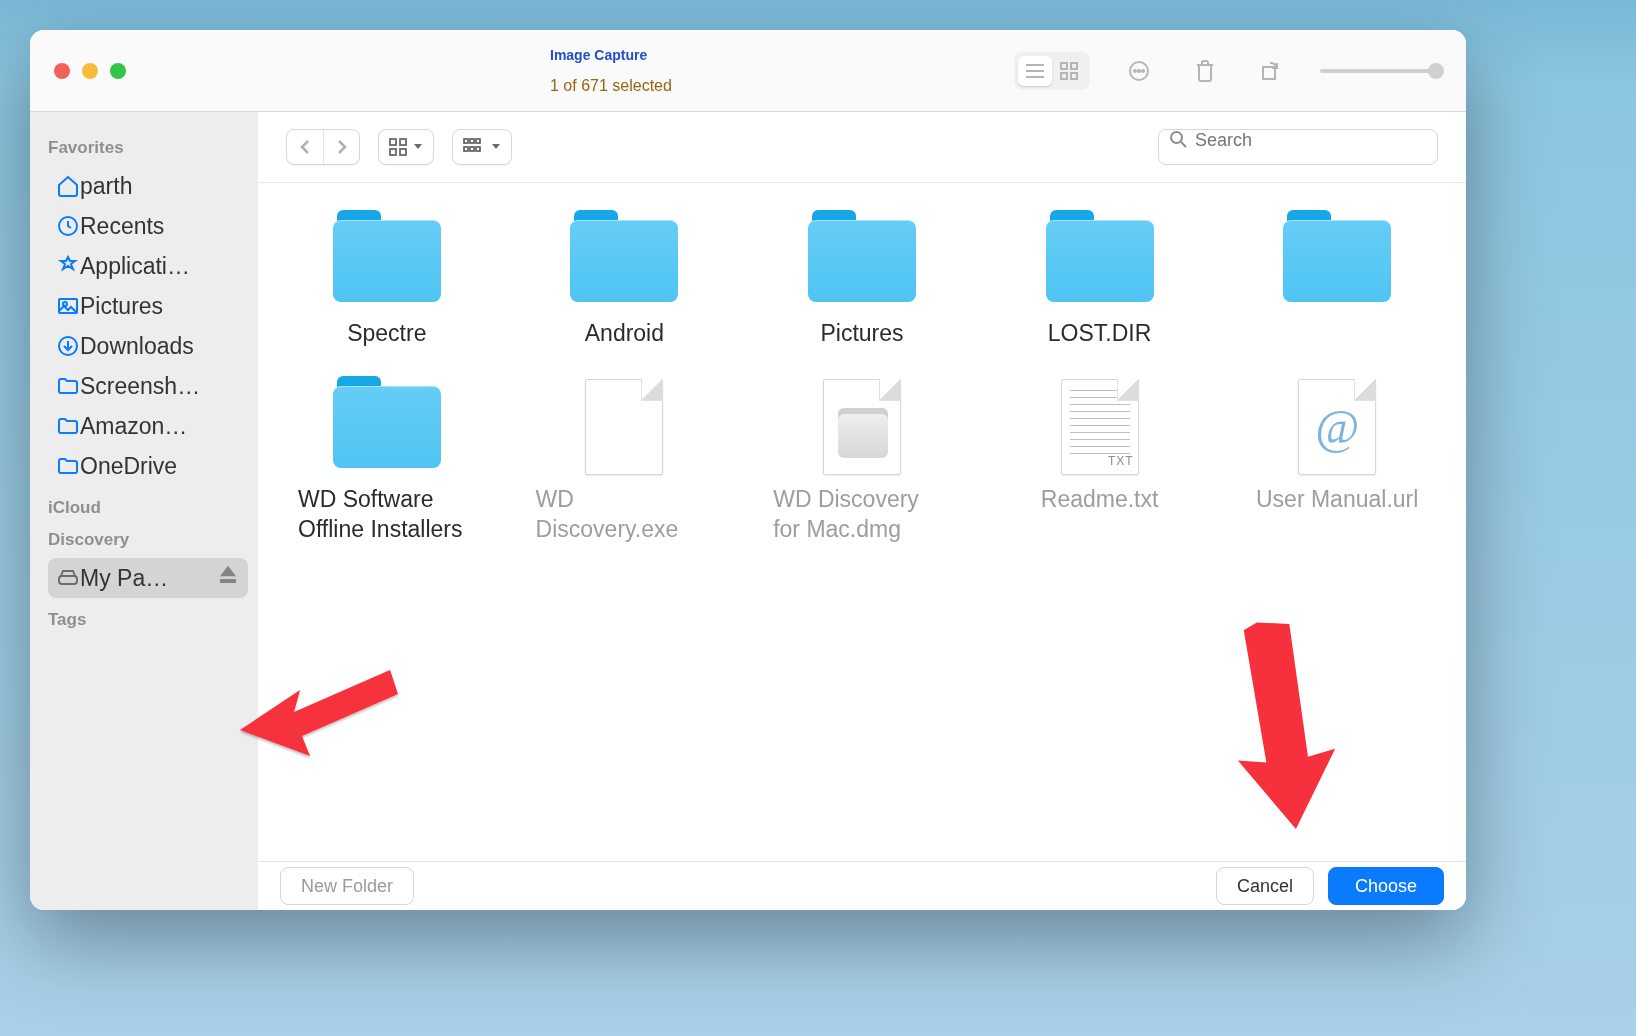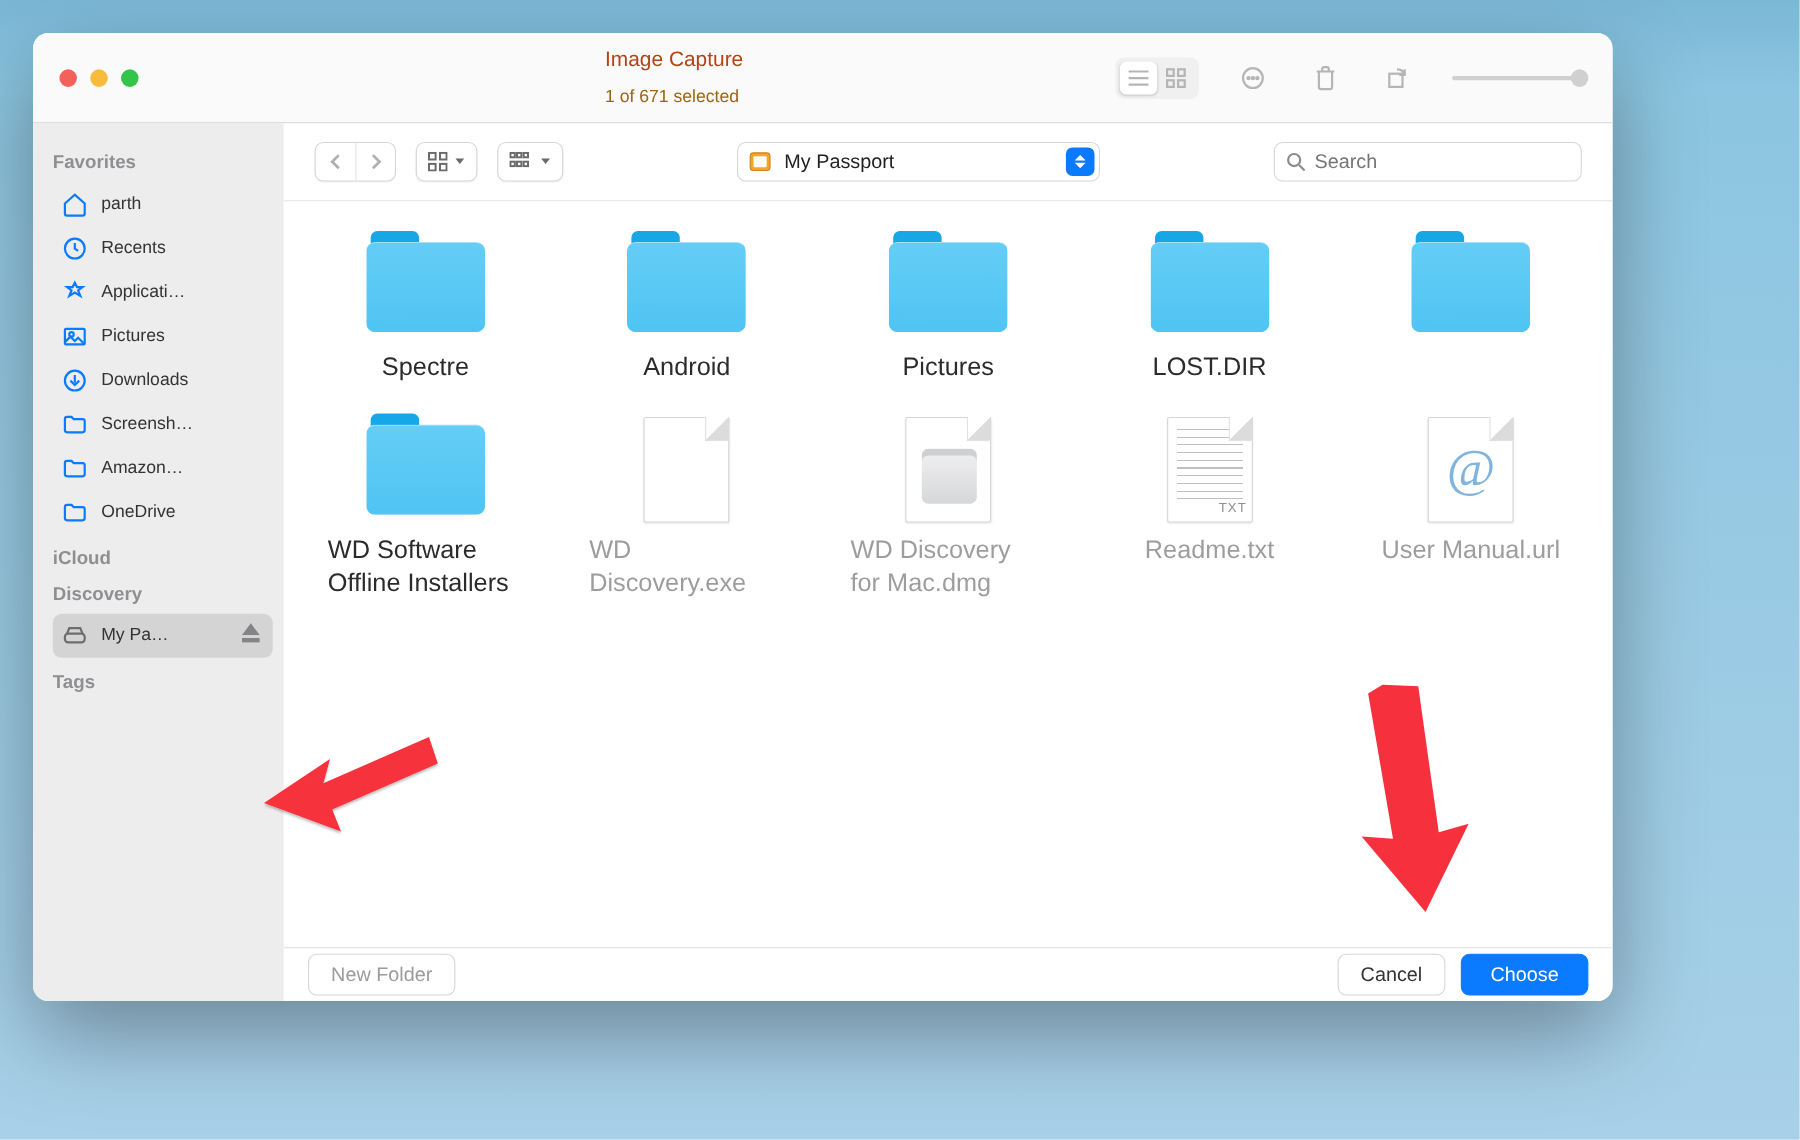--- a/index.html
+++ b/index.html
@@ -12,50 +12,50 @@
   .titlebar {
     height:82px; background:rgba(246,246,246,.92); border-bottom:1px solid #d9d9d9;
     display:flex; align-items:center; padding:0 24px; color:#9a9a9a;
     position:relative; filter:grayscale(.1);
   }
   .titlebar::after{content:"";position:absolute;inset:0;background:rgba(255,255,255,.35);}
   .traffic{display:flex;gap:12px;margin-right:24px;z-index:1}
   .traffic span{width:16px;height:16px;border-radius:50%;}
   .t-close{background:#ff5f57}.t-min{background:#febc2e}.t-max{background:#28c840}
   .titleblock{flex:0 0 auto;margin-left:400px;z-index:1}
-  .titleblock .t1{font-size:19px;font-weight:400;color:#c2410c}
+  .titleblock .t1{font-size:14px;font-weight:700;color:#1d4ed8}
   .titleblock .t2{font-size:16px;color:#a16207;margin-top:14px}
   .toolbar-icons{position:absolute;right:26px;top:0;height:100%;display:flex;align-items:center;gap:32px;z-index:1}
   .tb-ctrl{width:34px;height:30px;display:flex;align-items:center;justify-content:center;color:#b5b5b5}
   .tb-seg{display:flex;align-items:center;background:rgba(0,0,0,.04);border-radius:8px;padding:4px}
   .tb-seg .tb-ctrl:first-child{background:#fff;border-radius:6px;box-shadow:0 1px 2px rgba(0,0,0,.15)}
   .slider{width:120px;height:4px;background:#d0d0d0;border-radius:2px;position:relative}
   .slider::after{content:"";position:absolute;right:-4px;top:-6px;width:16px;height:16px;border-radius:50%;background:#d0d0d0}
   
   .body{flex:1;display:flex;min-height:0}
   .sidebar{width:228px;background:#eeedee;padding:14px 10px 10px 18px;overflow:auto}
   .sb-h{font-size:17px;font-weight:700;color:#8f8f92;margin:12px 0 8px}
-  .sb-item{display:flex;align-items:center;gap:12px;height:40px;border-radius:8px;padding:0 8px;font-size:16px;color:#333;cursor:default}
+  .sb-item{display:flex;align-items:center;gap:0;height:40px;border-radius:8px;padding:0 8px;font-size:23px;color:#333;cursor:default}
   .sb-item svg{width:24px;height:24px;flex:0 0 24px}
   .sb-item.sel{background:rgba(0,0,0,.10)}
   .sb-item .eject{margin-left:auto;color:#848487}
   .sb-item span.lbl{white-space:nowrap;overflow:hidden;text-overflow:ellipsis;flex:1}
   .content{flex:1;display:flex;flex-direction:column;background:#fff;min-width:0}
   
   .row-top{height:70px;display:flex;align-items:center;gap:18px;padding:0 28px}
   .seg{display:flex;border:1px solid #d6d6d6;border-radius:8px;background:#fff;height:36px;align-items:center;box-shadow:0 1px 1px rgba(0,0,0,.04)}
   .seg button{width:36px;height:34px;border:none;background:none;display:flex;align-items:center;justify-content:center;color:#6c6c6c}
   .seg button+button{border-left:1px solid #e4e4e4}
   .seg.single button{width:auto;padding:0 10px;gap:6px}
   .spacer{flex:1}
   .loc-pop{display:flex;align-items:center;border:1px solid #d6d6d6;border-radius:8px;height:36px;min-width:330px;padding:0 4px 0 8px;gap:10px;cursor:default}
   .loc-pop .disk{width:24px;height:24px}
   .loc-pop .lbl{font-size:18px;color:#222}
   .loc-pop .chev{margin-left:auto;width:26px;height:26px;border-radius:6px;background:#0a7aff;display:flex;flex-direction:column;align-items:center;justify-content:center;color:#fff}
-  .searchbox{display:flex;align-items:center;border:1px solid #d6d6d6;border-radius:8px;height:36px;width:280px;padding:0 10px;gap:8px;color:#9a9a9a}
+  .searchbox{display:flex;align-items:flex-start;border:1px solid #d6d6d6;border-radius:8px;height:36px;width:280px;padding:0 10px;gap:8px;color:#9a9a9a}
   .searchbox input{border:none;outline:none;font-size:18px;flex:1;background:none}
   .divider{height:1px;background:#e6e6e6}
   
   .grid{flex:1;overflow:auto;padding:34px 40px 10px}
   .grid-row{display:flex;gap:60px;margin-bottom:34px}
   .item{width:190px;display:flex;flex-direction:column;align-items:center}
   .item .icn{width:108px;height:88px;margin-bottom:14px;display:flex;align-items:center;justify-content:center;position:relative}
   .item .name{font-size:23px;color:#2b2b2b;text-align:left;line-height:1.3;max-width:190px;word-wrap:break-word}
   .item.dis .name{color:#9d9d9d}
   
@@ -254,35 +254,20 @@
               <rect x="1" y="9" width="4" height="4"></rect>
                 <rect x="7" y="9" width="4" height="4"></rect>
                 <rect x="13" y="9" width="4" height="4"></rect>
             </svg>
             <svg width="10" height="8" viewBox="0 0 10 8" fill="#6a6a6a">
                 <path d="M1 1l4 5 4-5z"></path>
               </svg>
           </button>
         </div>
         <div class="spacer"></div>
-        <div class="loc-pop">
-          <svg class="disk" viewBox="0 0 24 24">
-            <rect x="3" y="4" width="18" height="16" rx="3" fill="#f6a623" stroke="#c9821e"></rect>
-            <rect x="6" y="7" width="12" height="10" rx="1" fill="#fffdf7"></rect>
-          </svg>
-          <span class="lbl">My Passport</span>
-          <span class="chev">
-            <svg width="10" height="6" viewBox="0 0 10 6" fill="currentColor">
-                <path d="M5 0L0 5h10z"></path>
-              </svg>
-            <svg width="10" height="6" viewBox="0 0 10 6" fill="currentColor">
-                <path d="M5 6L0 1h10z"></path>
-              </svg>
-          </span>
-        </div>
         <div class="spacer"></div>
         <div class="searchbox">
           <svg width="18" height="18" viewBox="0 0 18 18" fill="none" stroke="#8c8c8c" stroke-width="2">
               <circle cx="7.5" cy="7.5" r="5.5"></circle>
               <line x1="12" y1="12" x2="17" y2="17"></line>
             </svg>
           <input placeholder="Search" style="">
         </div>
       </div>
       <div class="divider"></div>

